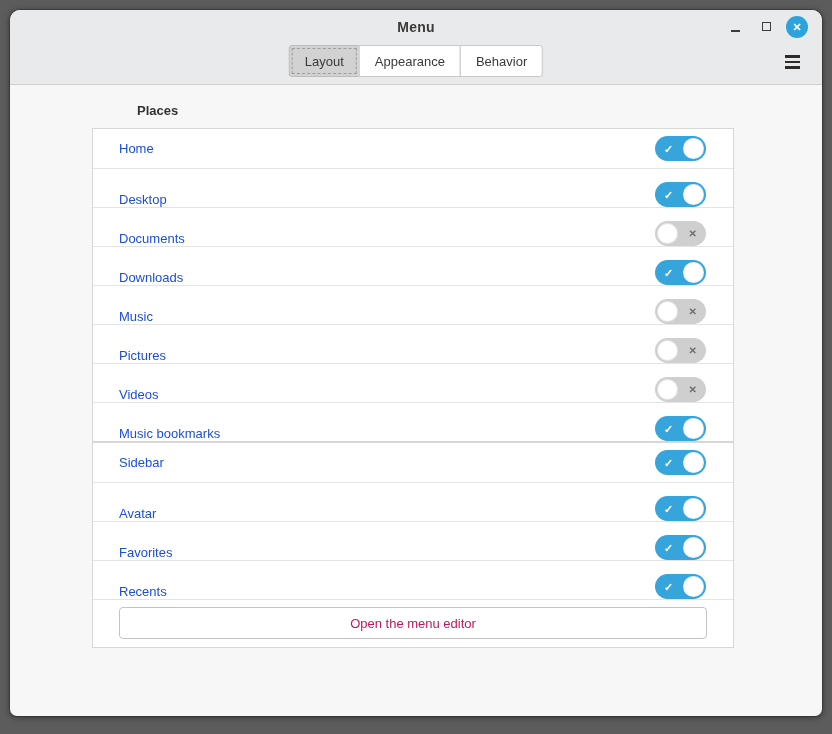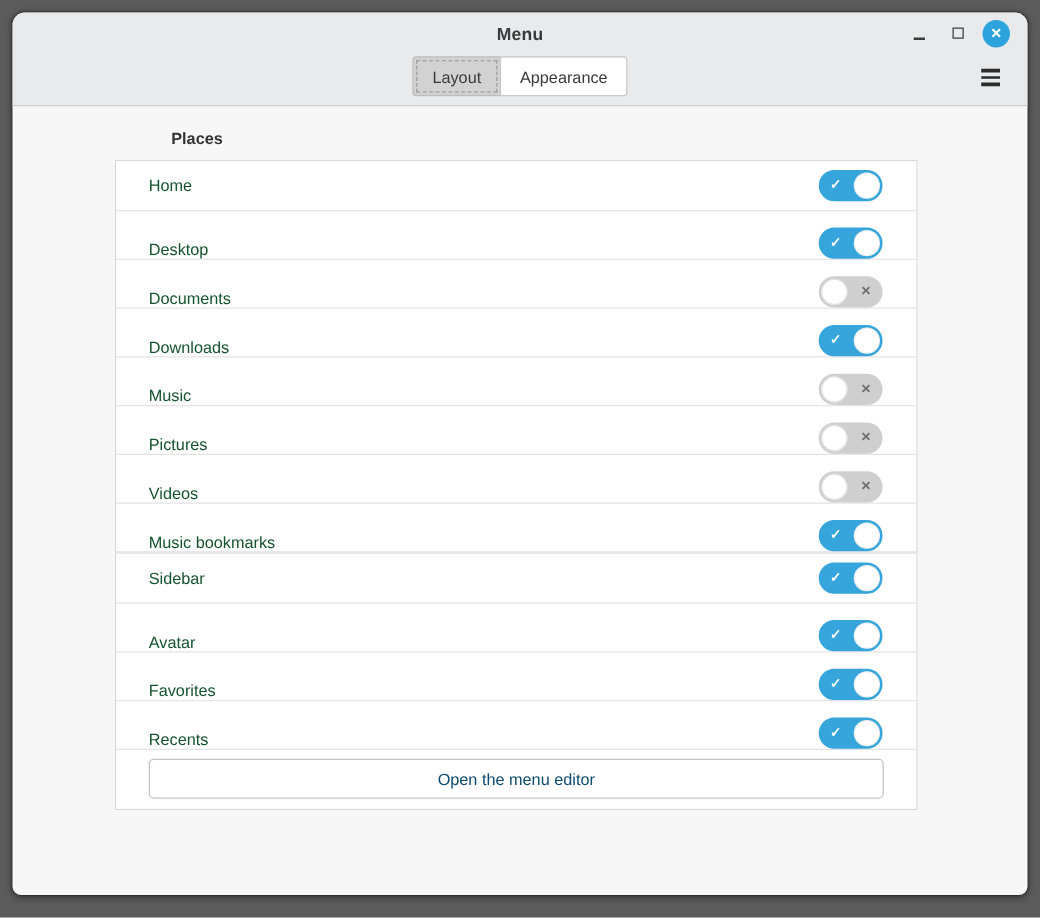--- a/index.html
+++ b/index.html
@@ -129,21 +129,21 @@
   }
   .row {
     height: 39px;
     display: flex;
     align-items: center;
     justify-content: space-between;
     padding: 0 27px 0 26px;
     background: #ffffff;
   }
   .rows .row + .row { border-top: 1px solid #e4e4e4; align-items: flex-end; }
-  .row-label { font-size: 13px; color: #14532d; }
+  .row-label { font-size: 13px; color: #1d4ed8; }
   
   .toggle {
     position: relative;
     width: 51px; height: 25px;
     border-radius: 13px;
     cursor: pointer;
     flex: none;
   }
   .toggle.on  { background: #35a5dc; }
   .toggle.off { background: #cfcfcf; }
@@ -175,21 +175,21 @@
   }
   .menu-editor-btn {
     display: block;
     width: 100%;
     height: 32px;
     background: #ffffff;
     border: 1px solid #c3c3c3;
     border-radius: 4px;
     font-family: "Liberation Sans", sans-serif;
     font-size: 13px;
-    color: #0c4a6e;
+    color: #be185d;
     cursor: pointer;
   }
 </style>
 </head>
 <body>
 
 <div class="window">
 
   <div class="header">
     <div class="titlebar">
@@ -204,20 +204,21 @@
         <button class="close-btn">
           <span>✕</span>
         </button>
       </div>
     </div>
 
     <div class="tabs-row">
       <div class="tab-group">
         <button class="tab active">Layout</button>
         <button class="tab">Appearance</button>
+        <button class="tab">Behavior</button>
       </div>
       <button class="menu-btn">
         <span class="bar"></span>
         <span class="bar"></span>
         <span class="bar"></span>
       </button>
     </div>
   </div>
 
   <div class="content">

